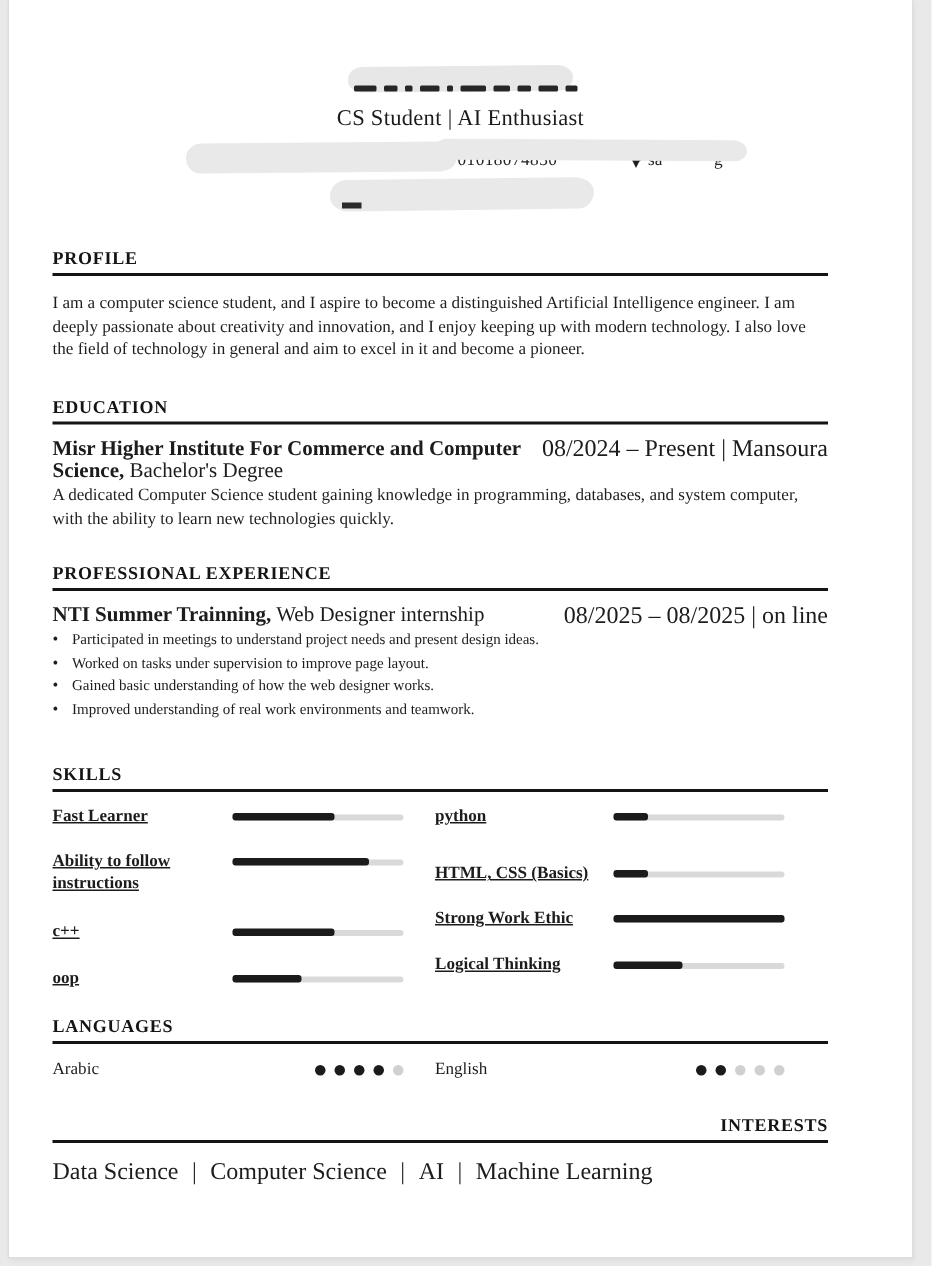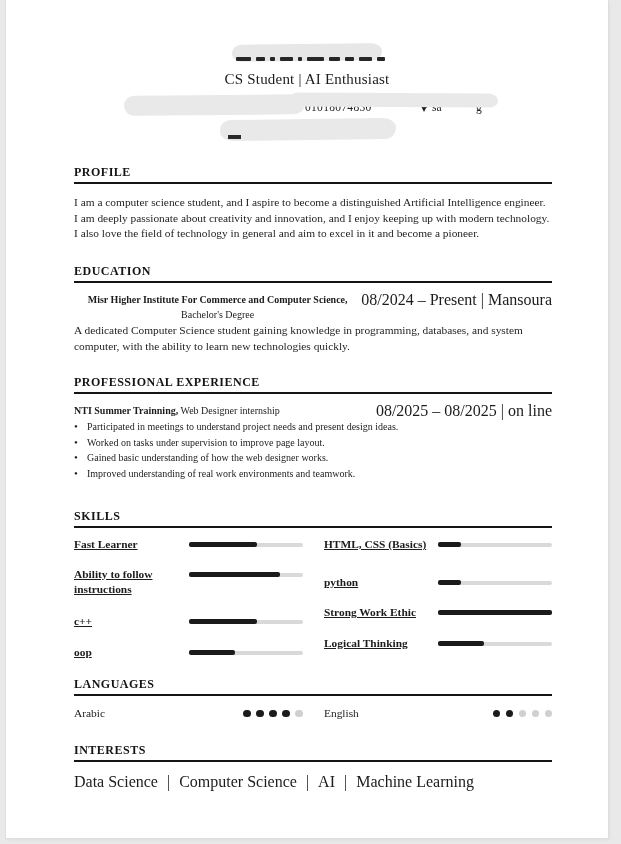--- a/index.html
+++ b/index.html
@@ -52,39 +52,39 @@
   .scribble { position:absolute; background:#e9e9e9; z-index:2; }
   .scribble-a { left:118px; top:95px; width:180px; height:20px;
     border-radius:11px 9px 12px 10px / 10px 9px 8px 11px; transform:rotate(-0.5deg); }
   .scribble-b { left:284px; top:93px; width:208px; height:13.5px;
     border-radius:8px 10px 9px 7px / 7px 8px 7px 8px; transform:rotate(0.3deg); }
   .scribble-c { left:214px; top:119px; width:176px; height:21px;
     border-radius:12px 14px 11px 13px / 11px 10px 12px 10px; transform:rotate(-0.7deg); }
   .line2-dash { position:absolute; left:222px; top:135px; width:13px; height:3.5px; background:#2a2a2a; z-index:3; }
 
   
-  .content { padding:0 56px 0 68px; }
+  .content { padding:0 56px 0 29px; }
 
   .section-heading {
     font-size:12px; font-weight:bold; letter-spacing:0.5px; line-height:14px;
     color:#141414; padding-bottom:3px; border-bottom:2.5px solid #141414;
   }
   .sec-profile    { margin-top:5px; }
   .sec-education  { margin-top:22px; }
   .sec-experience { margin-top:21px; }
   .sec-skills     { margin-top:28px; }
   .sec-languages  { margin-top:17px; }
-  .sec-interests  { margin-top:22px; }
+  .sec-interests  { margin-top:22px;text-align:right; }
 
   .body-text { font-size:11.4px; line-height:15.5px; color:#1e1e1e; }
   .sec-profile .body-text { margin-top:11px; }
 
   .entry { margin-top:9px; }
   .entry-head { display:flex; justify-content:space-between; align-items:flex-start; }
-  .entry-title { font-size:10px; line-height:15.3px; max-width:352px;text-align:center; }
+  .entry-title { font-size:14px; line-height:15.3px; max-width:352px; }
   .entry-title .bold { font-weight:bold; }
   .entry-date { font-size:16px; line-height:15.3px; white-space:nowrap; text-align:right; }
   .entry-desc { margin-top:1px; }
 
   .bullets { margin-top:1px; }
   .bullet-row { display:flex; font-size:10px; line-height:15.4px; }
   .bullet-row::before { content:"•"; width:13px; flex:0 0 13px; font-size:11px; }
 
   
   .skills-grid { display:flex; margin-top:9px; }
@@ -225,28 +225,28 @@
             <div class="skill-row">
               <span class="skill-name">oop</span>
               <span class="bar">
                   <span class="bar-track"></span>
                   <span class="bar-fill" style="width: 40%;"></span>
                 </span>
             </div>
           </div>
           <div class="skills-col right">
             <div class="skill-row">
+              <span class="skill-name">python</span>
+              <span class="bar">
+                  <span class="bar-track"></span>
+                  <span class="bar-fill" style="width: 20%;"></span>
+                </span>
+            </div>
+            <div class="skill-row">
               <span class="skill-name">HTML, CSS (Basics)</span>
-              <span class="bar">
-                  <span class="bar-track"></span>
-                  <span class="bar-fill" style="width: 20%;"></span>
-                </span>
-            </div>
-            <div class="skill-row">
-              <span class="skill-name">python</span>
               <span class="bar">
                   <span class="bar-track"></span>
                   <span class="bar-fill" style="width: 20%;"></span>
                 </span>
             </div>
             <div class="skill-row">
               <span class="skill-name">Strong Work Ethic</span>
               <span class="bar">
                   <span class="bar-track"></span>
                   <span class="bar-fill" style="width: 100%;"></span>

